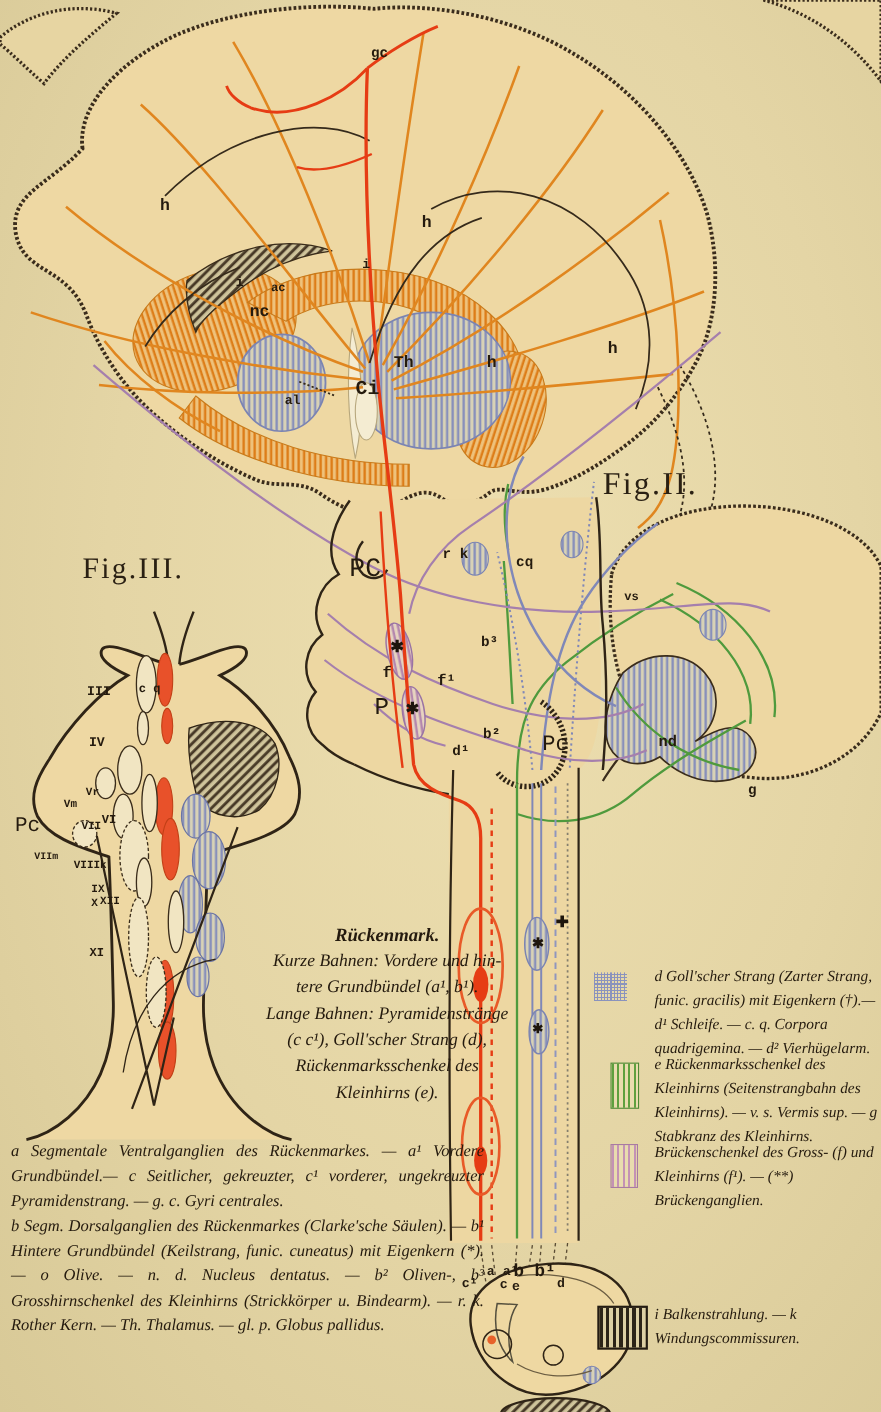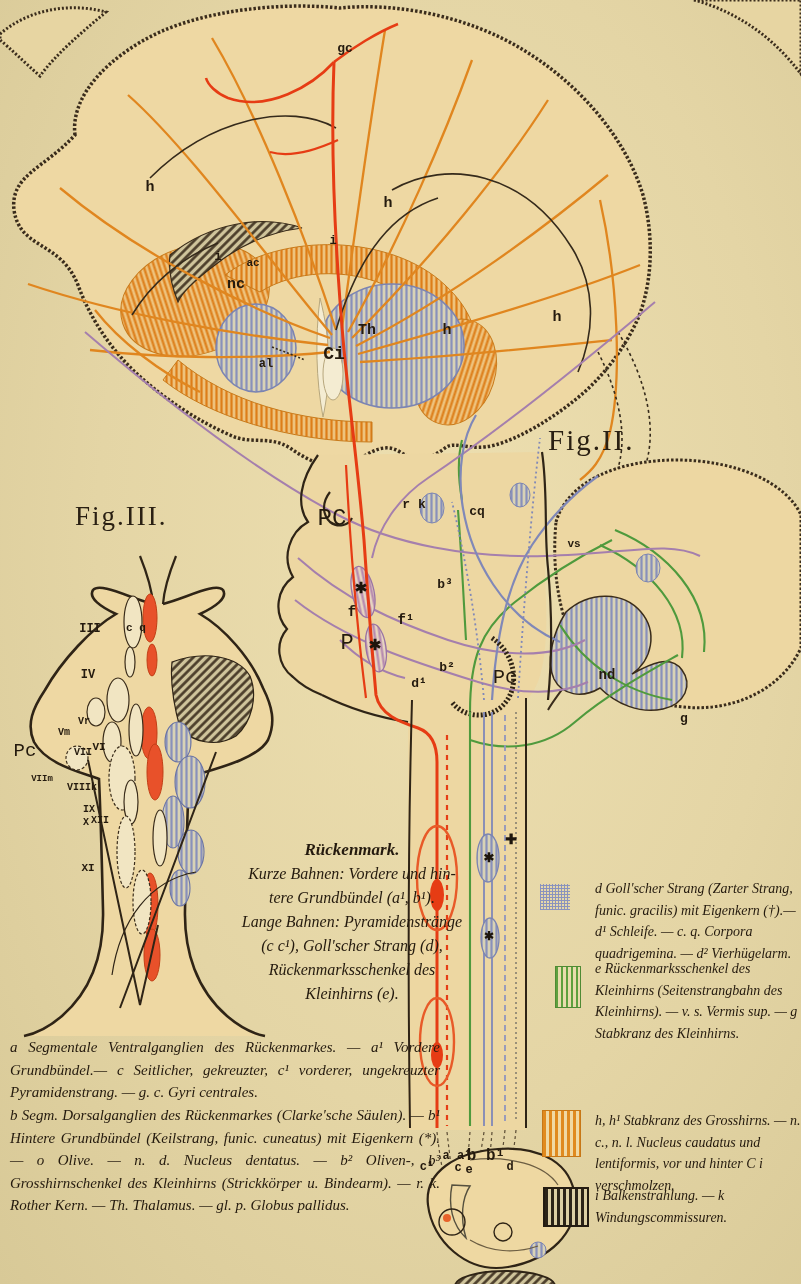--- a/index.html
+++ b/index.html
@@ -341,22 +341,22 @@
 <div class="para" style="top:1104px;">b Segm. Dorsalganglien des Rückenmarkes (Clarke'sche Säulen). — b¹ Hintere Grundbündel (Keilstrang, funic. cuneatus) mit Eigenkern (*). — o Olive. — n. d. Nucleus dentatus. — b² Oliven-, b³ Grosshirnschenkel des Kleinhirns (Strickkörper u. Bindearm). — r. k. Rother Kern. — Th. Thalamus. — gl. p. Globus pallidus.</div>
 
 <div class="rl-item" style="top:878px;">
   <div class="sw sw-d"></div>
   <span class="txt">d Goll'scher Strang (Zarter Strang, funic. gracilis) mit Eigenkern (†).— d¹ Schleife. — c. q. Corpora quadrigemina. — d² Vierhügelarm.</span>
 </div>
 <div class="rl-item" style="top:958px;">
   <div class="sw sw-e"></div>
   <span class="txt">e Rückenmarksschenkel des Kleinhirns (Seitenstrangbahn des Kleinhirns). — v. s. Vermis sup. — g Stabkranz des Kleinhirns.</span>
 </div>
-<div class="rl-item" style="top:1110px;">
-  <div class="sw sw-h"></div>
-  <span class="txt">h, h¹ Stabkranz des Grosshirns. — n. c., n. l. Nucleus caudatus und lentiformis, vor und hinter C i verschmolzen.</span>
+<div class="rl-item" style="top:1038px;">
+  <div class="sw sw-f"></div>
+  <span class="txt">Brückenschenkel des Gross- (f) und Kleinhirns (f¹). — (**) Brückenganglien.</span>
 </div>
 <div class="rl-item" style="top:1185px;">
   <div class="sw sw-i"></div>
   <span class="txt">i Balkenstrahlung. — k Windungscommissuren.</span>
 </div>
 
 </div>
 
 </body></html>

